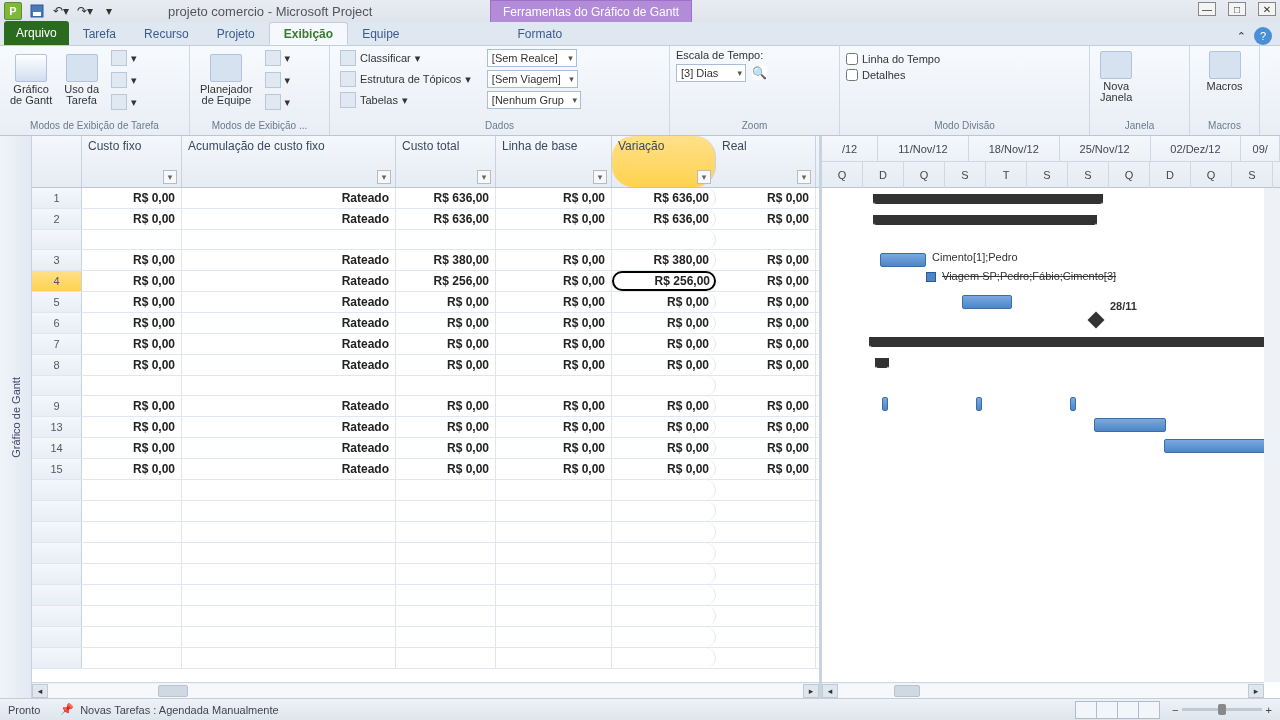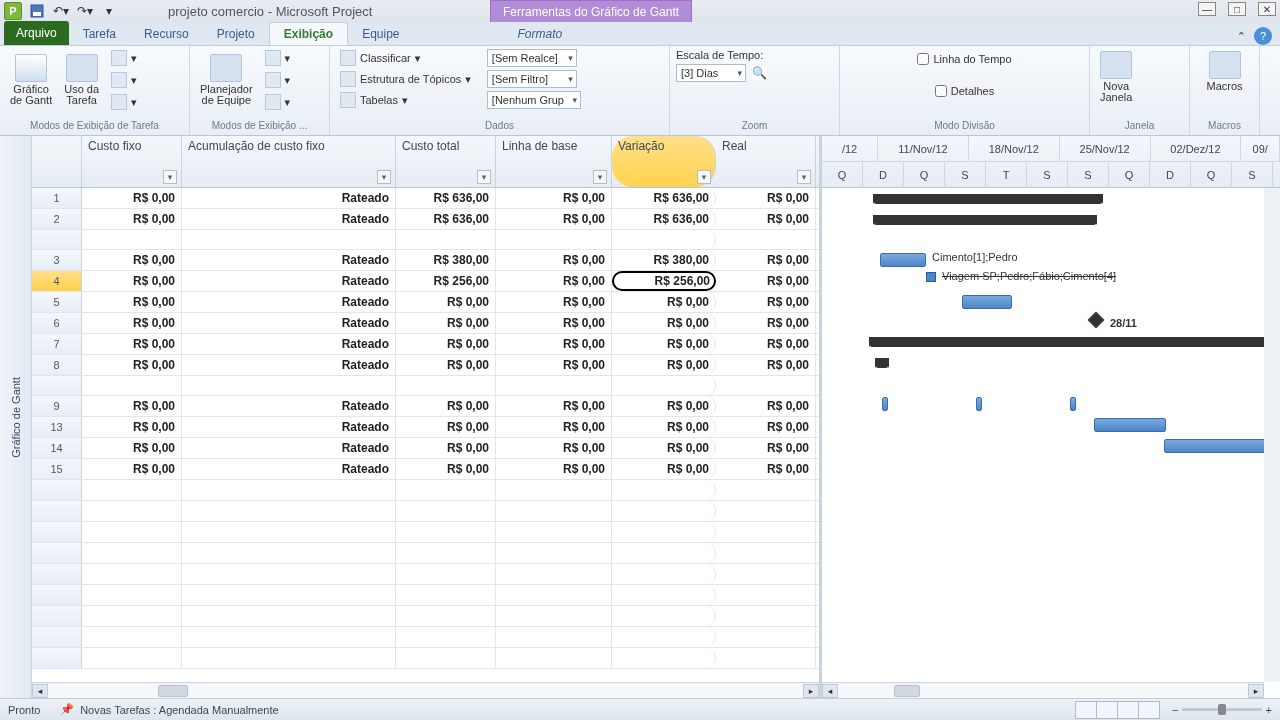--- a/index.html
+++ b/index.html
@@ -13,21 +13,21 @@
   .titlebar .title { margin-left: 50px; font-size: 13px; color: #555; }
   .contexttab { position:absolute;left:490px;top:0;height:22px;background:#b38cd9;color:#fff;display:flex;align-items:center;padding:0 12px;font-size:12px;border:1px solid #a070c8;border-bottom:none;}
   .winbtns { position:absolute; right:4px; top:2px; display:flex; gap:12px;}
   .winbtn { width:18px;height:14px;border:1px solid #888;background:#f4f4f4;display:flex;align-items:center;justify-content:center;font-size:10px;}
 
   
   .ribbontabs { height: 24px; background:#dfe7f1;display:flex;align-items:flex-end;padding-left:4px;gap:0;border-bottom:1px solid #c2cedb;}
   .filetab { background:#2a6b1f;color:#fff;padding:4px 12px;height:24px;display:flex;align-items:center;font-size:12px;border-top-left-radius:3px;border-top-right-radius:3px;}
   .ribtab { padding:4px 14px;height:23px;display:flex;align-items:center;font-size:12px;color:#3b5b8c;cursor:pointer;}
   .ribtab.active { background:#f5f8fc;border:1px solid #c2cedb;border-bottom:1px solid #f5f8fc;border-top-left-radius:3px;border-top-right-radius:3px;color:#3a7a2f;font-weight:600;}
-  .ribtab.context { margin-left:90px;font-style:italic;}
+  .ribtab.context { margin-left:90px;}
   .ribright { position:absolute;right:8px;display:flex;gap:8px;align-items:center;}
   .helpicon{width:18px;height:18px;border-radius:50%;background:#4a8ed6;color:#fff;display:flex;align-items:center;justify-content:center;font-size:11px;}
 
   
   .ribbon { height: 90px; background: linear-gradient(#f7fafd,#e9eef5);border-bottom:1px solid #b8c6d6;display:flex;}
   .group { border-right:1px solid #cdd8e4;padding:3px 6px;display:flex;flex-direction:column;justify-content:space-between;}
   .group-label{text-align:center;font-size:10px;color:#6a7a8c;padding-bottom:1px;}
   .bigbtn { display:flex;flex-direction:column;align-items:center;justify-content:flex-end;gap:2px;padding:2px 4px;cursor:pointer;}
   .bigbtn .ico{width:32px;height:28px;background:#d6e2f0;border:1px solid #b0c4de;border-radius:2px;}
   .bigbtn .lbl{font-size:11px;text-align:center;line-height:11px;}
@@ -180,21 +180,21 @@
         <div class="smallbtn"><div class="sico"></div><span>Estrutura de Tópicos</span> ▾</div>
         <div class="smallbtn"><div class="sico"></div><span>Tabelas</span> ▾</div>
       </div>
       <div class="stack" style="gap:3px;">
         <div class="row">
             <div class="sico" style="background:#ffe000;"></div>
             <div class="combo">[Sem Realce]</div>
           </div>
         <div class="row">
             <div class="sico"></div>
-            <div class="combo">[Sem Filtro]</div>
+            <div class="combo">[Sem Viagem]</div>
           </div>
         <div class="row">
             <div class="sico"></div>
             <div class="combo">[Nenhum Grup</div>
           </div>
       </div>
     </div>
     <div class="group-label">Dados</div>
   </div>
 
@@ -207,21 +207,21 @@
       </div>
       <div class="row" style="gap:6px;justify-content:flex-end;">
         <div class="sico"></div>
         <div class="sico"></div>
       </div>
     </div>
     <div class="group-label">Zoom</div>
   </div>
 
   <div class="group" style="width:250px;">
-    <div class="stack" style="gap:20px;padding-top:4px;align-items:center;">
+    <div class="stack" style="gap:4px;padding-top:4px;">
       <label class="chk">
           <input type="checkbox" style="">
           <span>Linha do Tempo</span>
         </label>
       <label class="chk">
           <input type="checkbox" style="">
           <span>Detalhes</span>
         </label>
     </div>
     <div class="group-label">Modo Divisão</div>
@@ -530,26 +530,26 @@
     <div class="gbody">
 
       <div class="gbar summary" style="top:6px;left:52px;width:228px;"></div>
 
       <div class="gbar summary" style="top:27px;left:52px;width:222px;"></div>
 
       <div class="gbar task" style="top:65px;left:58px;width:46px;"></div>
       <div class="glabel" style="top:63px;left:110px;">Cimento[1];Pedro</div>
 
       <div style="position:absolute;top:84px;left:104px;width:10px;height:10px;background:#4d86c7;border:1px solid #2a5a98;"></div>
-      <div class="glabel" style="top:82px;left:120px;text-decoration:line-through;">Viagem SP;Pedro;Fábio;Cimento[4]</div>
+      <div class="glabel" style="top:82px;left:120px;text-decoration:line-through;">Viagem SP;Pedro;Fábio;Cimento[3]</div>
 
       <div class="gbar task" style="top:107px;left:140px;width:50px;"></div>
 
       <div class="milestone" style="position:absolute;top:126px;left:268px;"></div>
-      <div class="glabel" style="top:129px;left:288px;font-weight:600;">28/11</div>
+      <div class="glabel" style="top:112px;left:288px;font-weight:600;">28/11</div>
 
       <div class="gbar summary" style="top:149px;left:48px;width:400px;"></div>
 
       <div class="gbar summary" style="top:170px;left:54px;width:12px;"></div>
 
       <div class="gbar task" style="top:209px;left:60px;width:6px;"></div>
       <div class="gbar task" style="top:209px;left:154px;width:6px;"></div>
       <div class="gbar task" style="top:209px;left:248px;width:6px;"></div>
 
       <div class="gbar task" style="top:230px;left:272px;width:72px;"></div>

